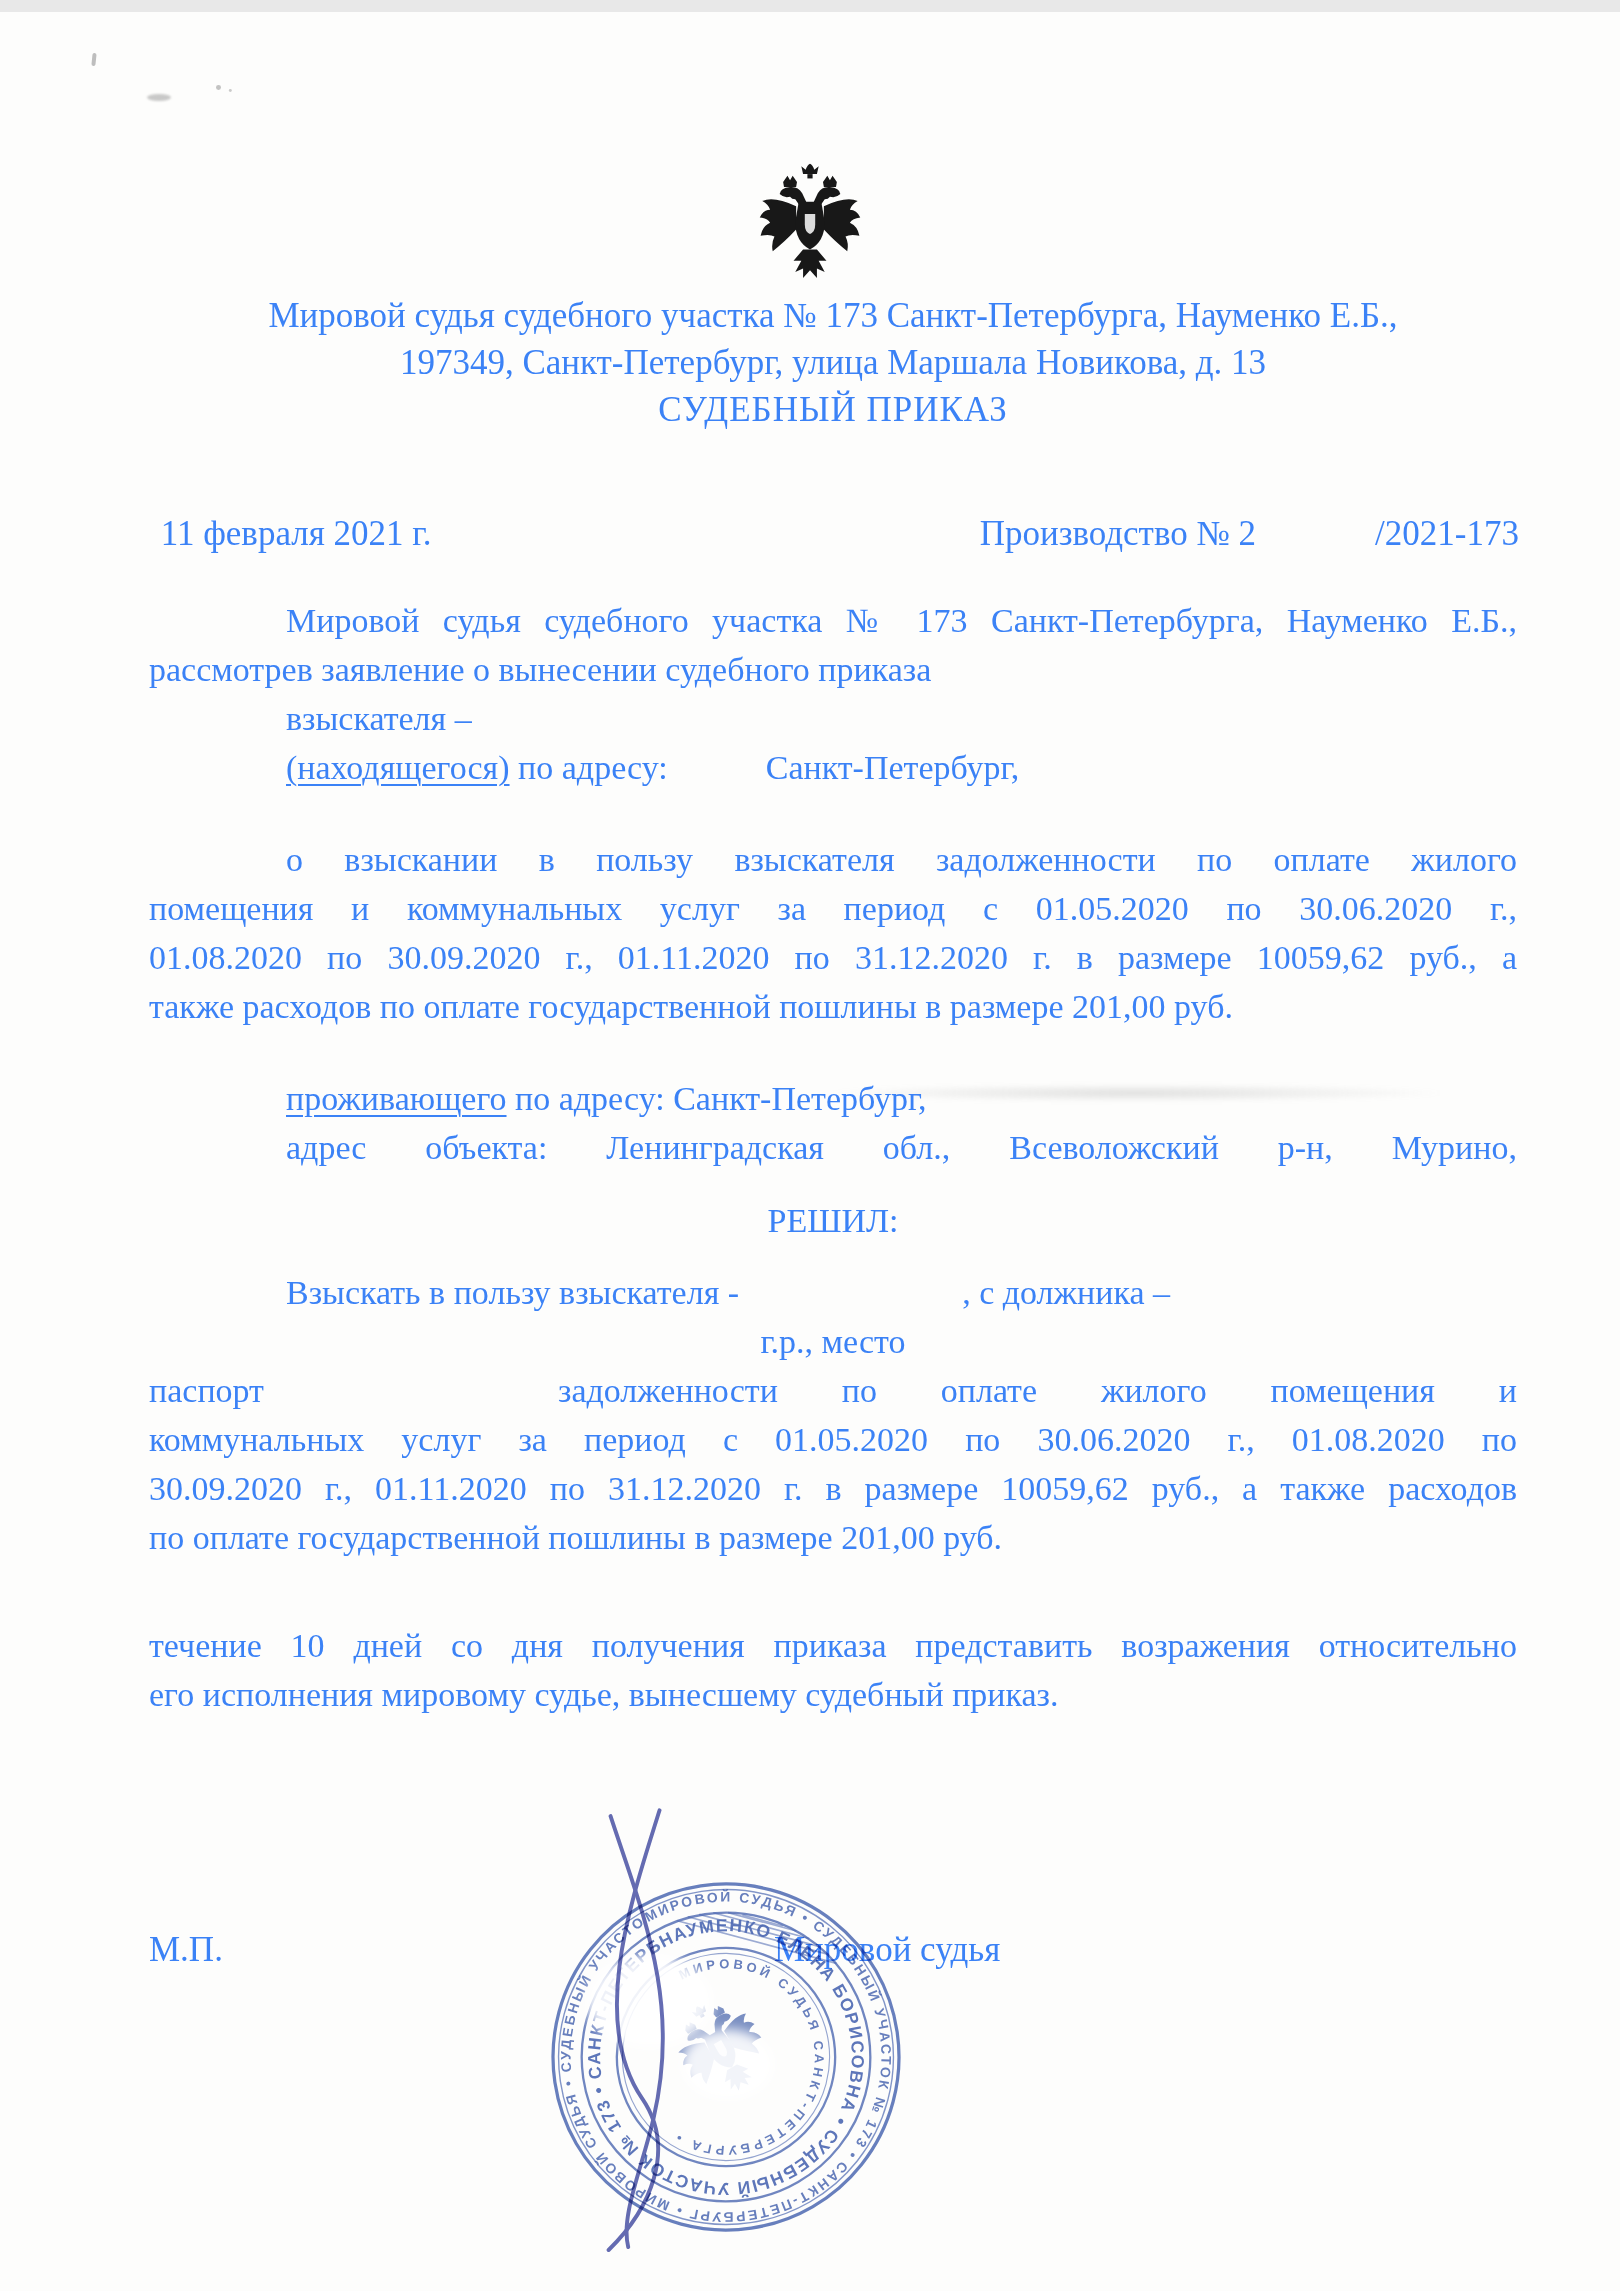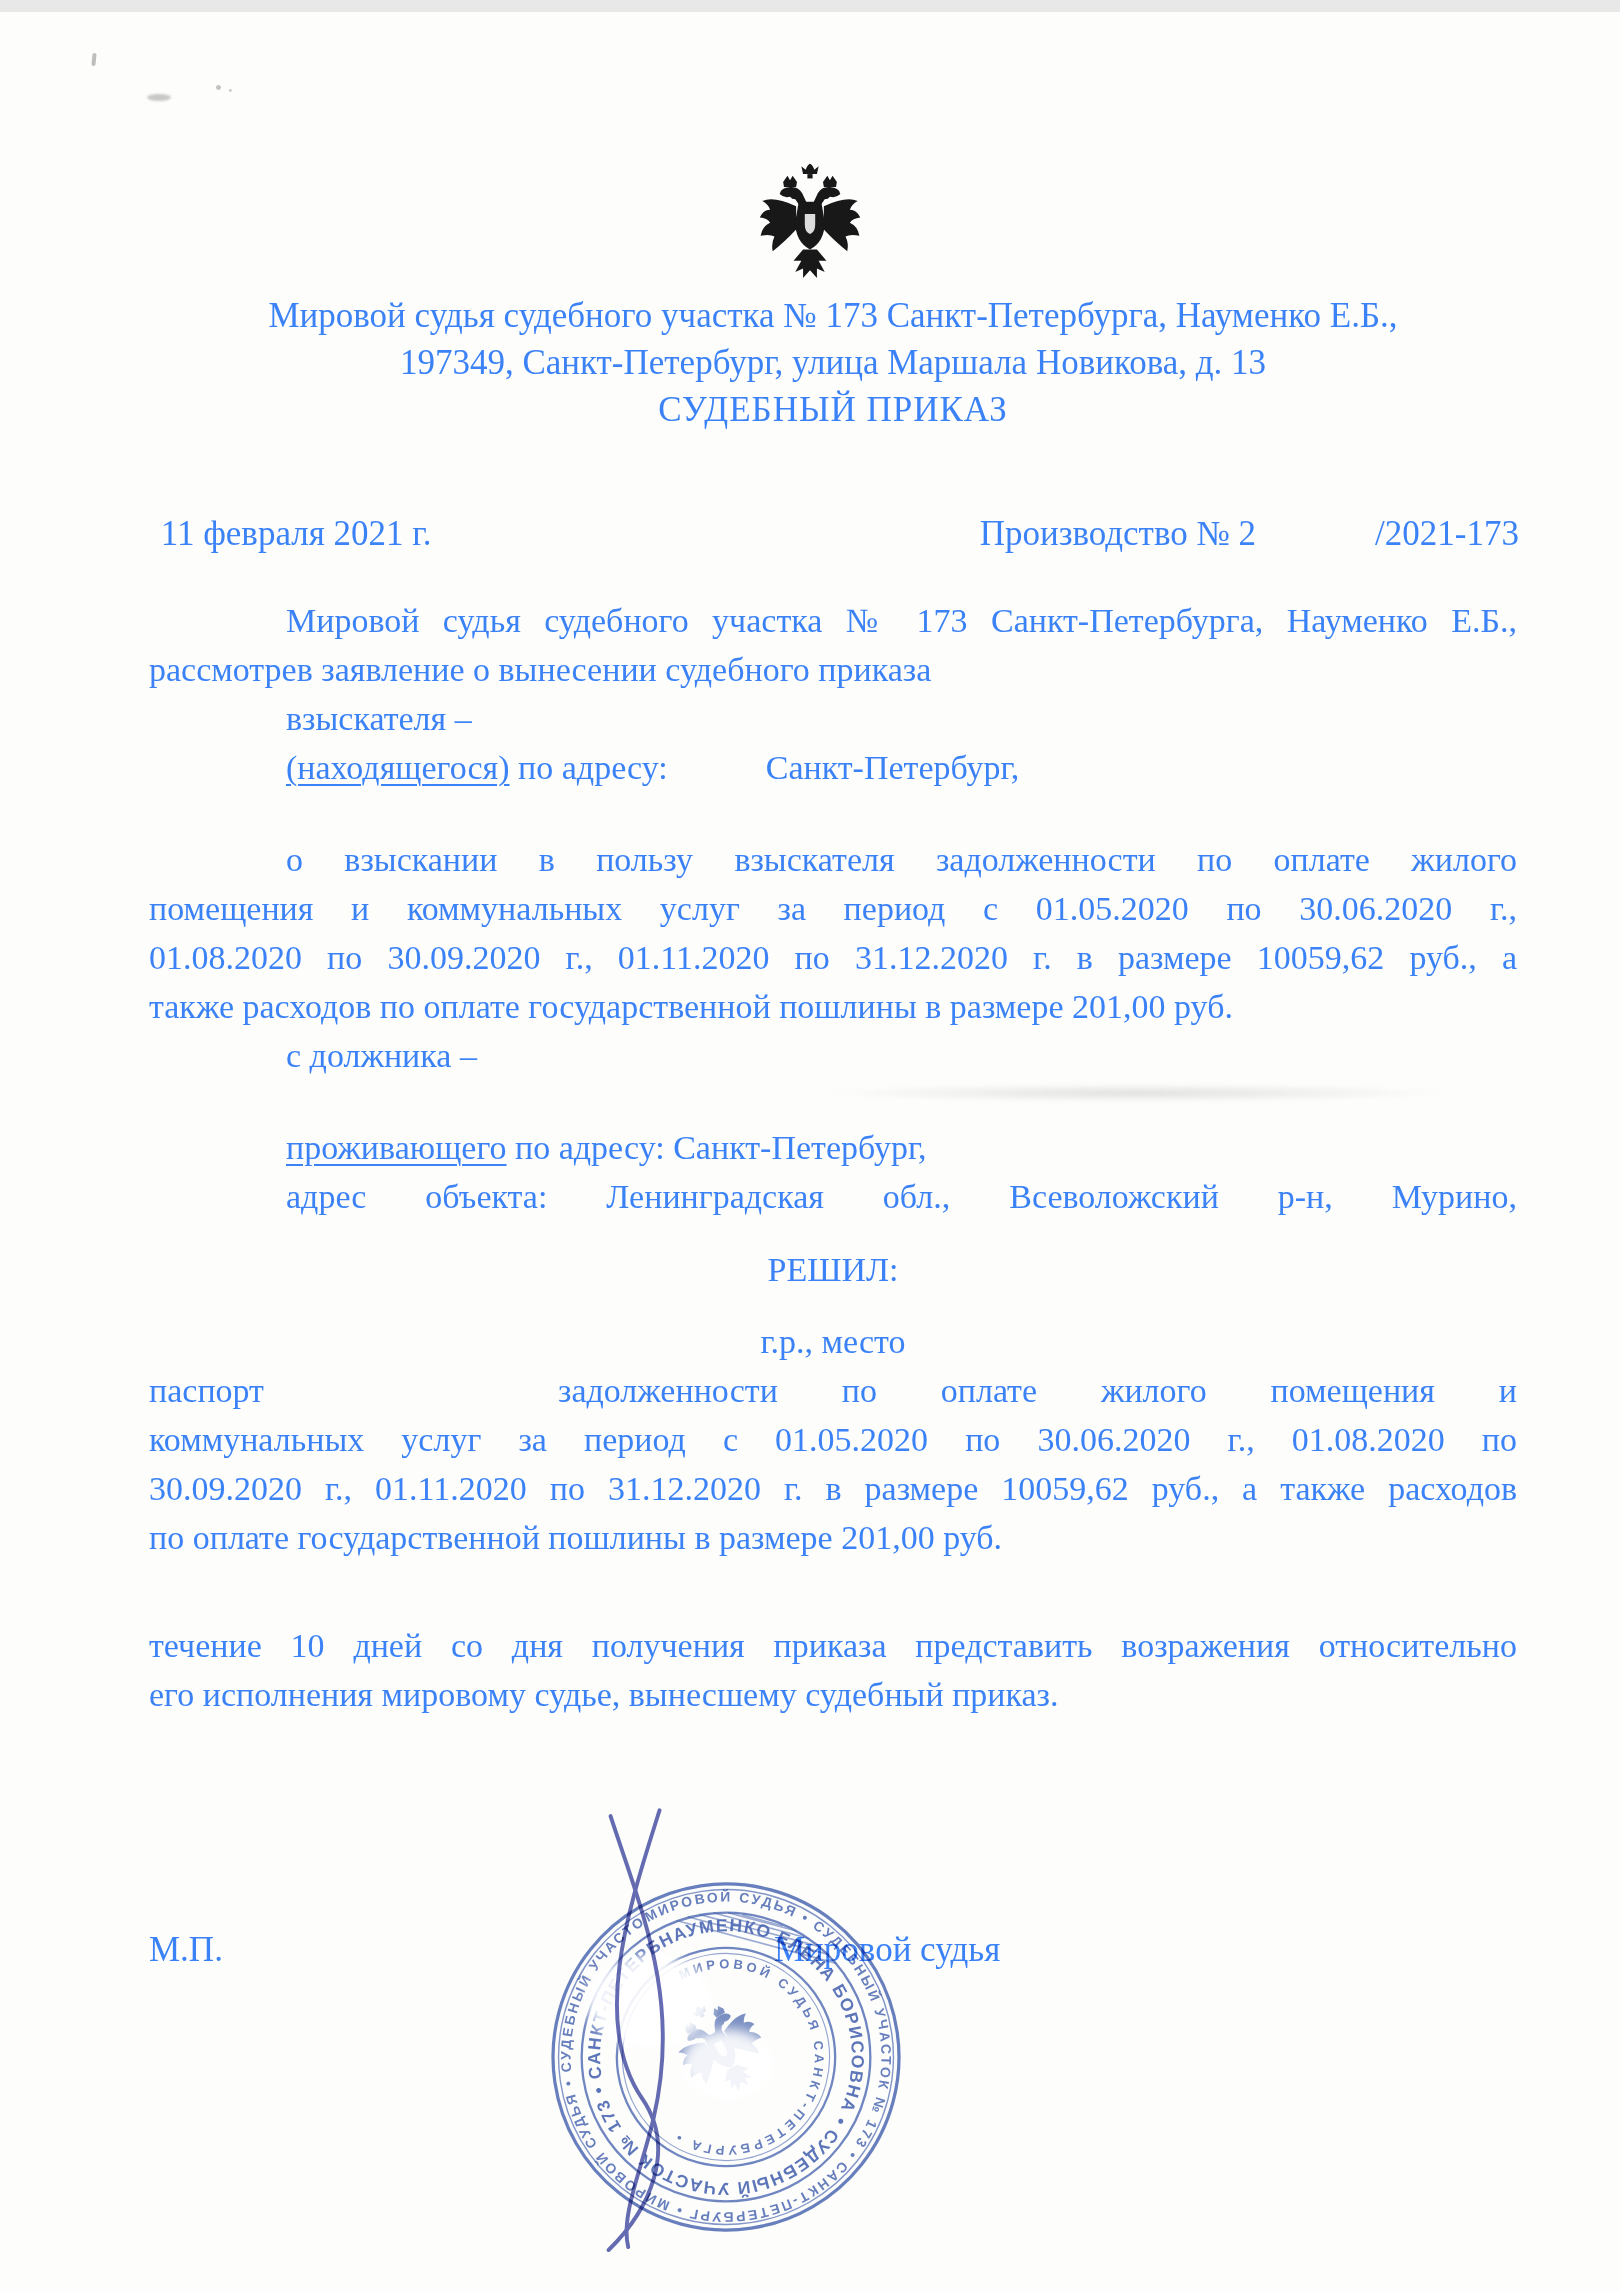--- a/index.html
+++ b/index.html
@@ -105,32 +105,32 @@
 
     <div class="line indent">взыскателя –</div>
 
     <div class="line indent"><span class="u">(находящегося)</span><span> по адресу:</span><span class="gap" style="width:98px;"></span><span>Санкт-Петербург,</span></div>
 
     <div class="mt-m">
       <div class="line indent just">о взыскании в пользу взыскателя задолженности по оплате жилого</div>
       <div class="line just">помещения и коммунальных услуг за период с 01.05.2020 по 30.06.2020 г.,</div>
       <div class="line just">01.08.2020 по 30.09.2020 г., 01.11.2020 по 31.12.2020 г. в размере 10059,62 руб., а</div>
       <div class="line">также расходов по оплате государственной пошлины в размере 201,00 руб.</div>
-      <div class="line indent">с должника –</div>
     </div>
 
     <div class="mt-m">
       <div class="line indent"><span class="u">проживающего</span><span> по адресу: Санкт-Петербург,</span></div>
       <div class="line indent just">адрес объекта: Ленинградская обл., Всеволожский р-н, Мурино,</div>
     </div>
 
 
     <div class="line center mt-s">РЕШИЛ:</div>
 
     <div class="mt-s">
+      <div class="line indent"><span>Взыскать в пользу взыскателя -</span><span class="gap" style="width:223px;"></span><span>, с должника –</span></div>
       <div class="line center">г.р., место</div>
       <div class="line just"><span>паспорт</span><span class="gap" style="width:294px;"></span><span>задолженности по оплате жилого помещения и</span></div>
       <div class="line just">коммунальных услуг за период с 01.05.2020 по 30.06.2020 г., 01.08.2020 по</div>
       <div class="line just">30.09.2020 г., 01.11.2020 по 31.12.2020 г. в размере 10059,62 руб., а также расходов</div>
       <div class="line">по оплате государственной пошлины в размере 201,00 руб.</div>
     </div>
 
     <div class="mt-l">
       <div class="line just">течение 10 дней со дня получения приказа представить возражения относительно</div>
       <div class="line">его исполнения мировому судье, вынесшему судебный приказ.</div>

